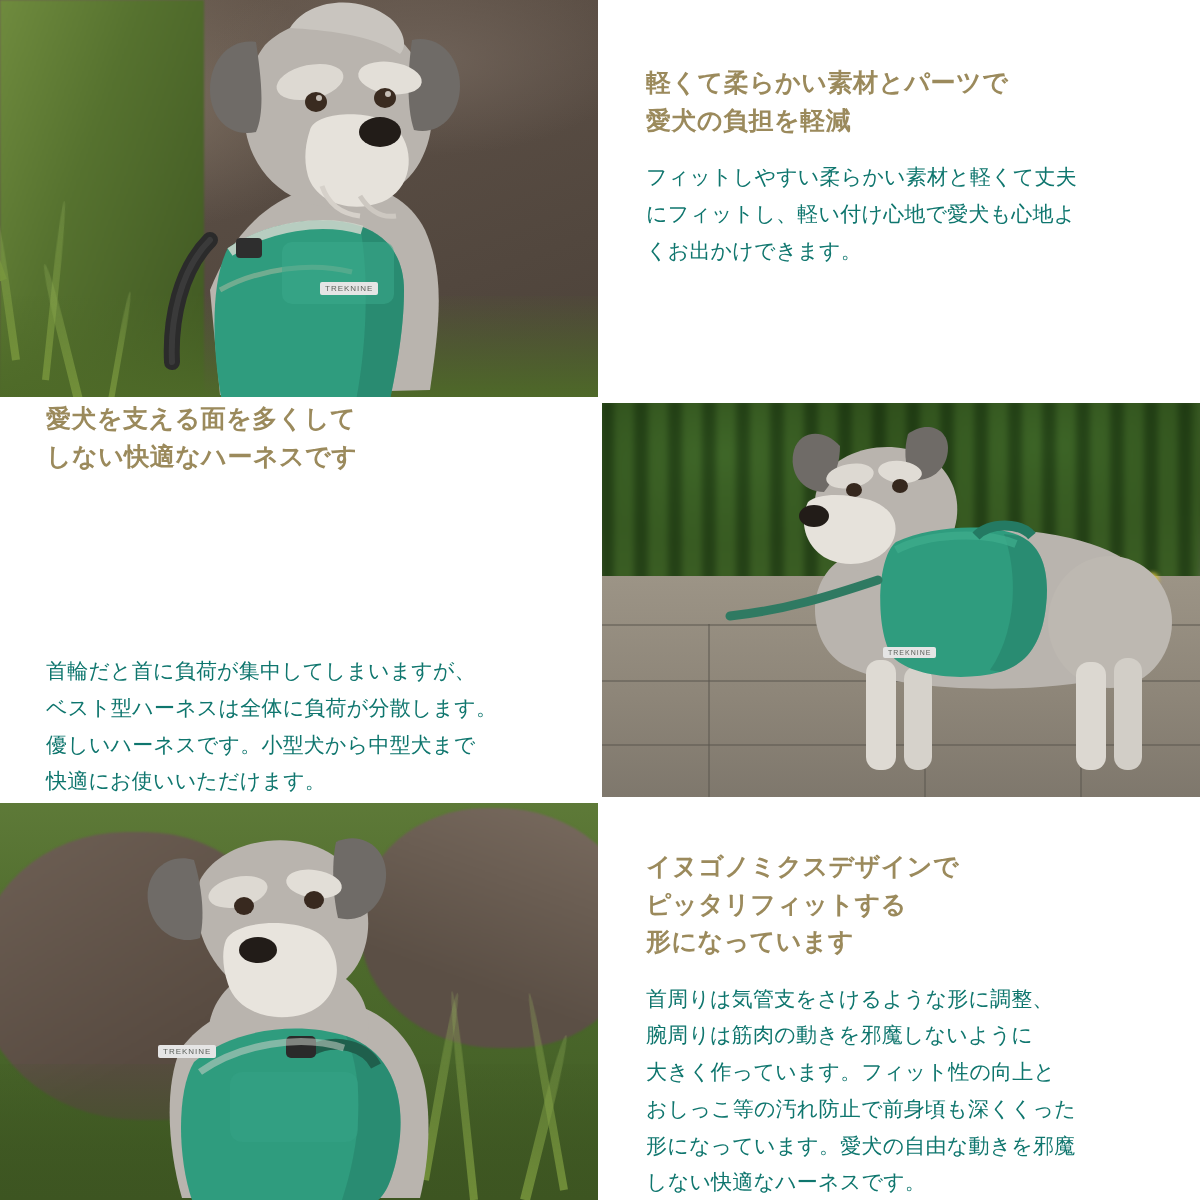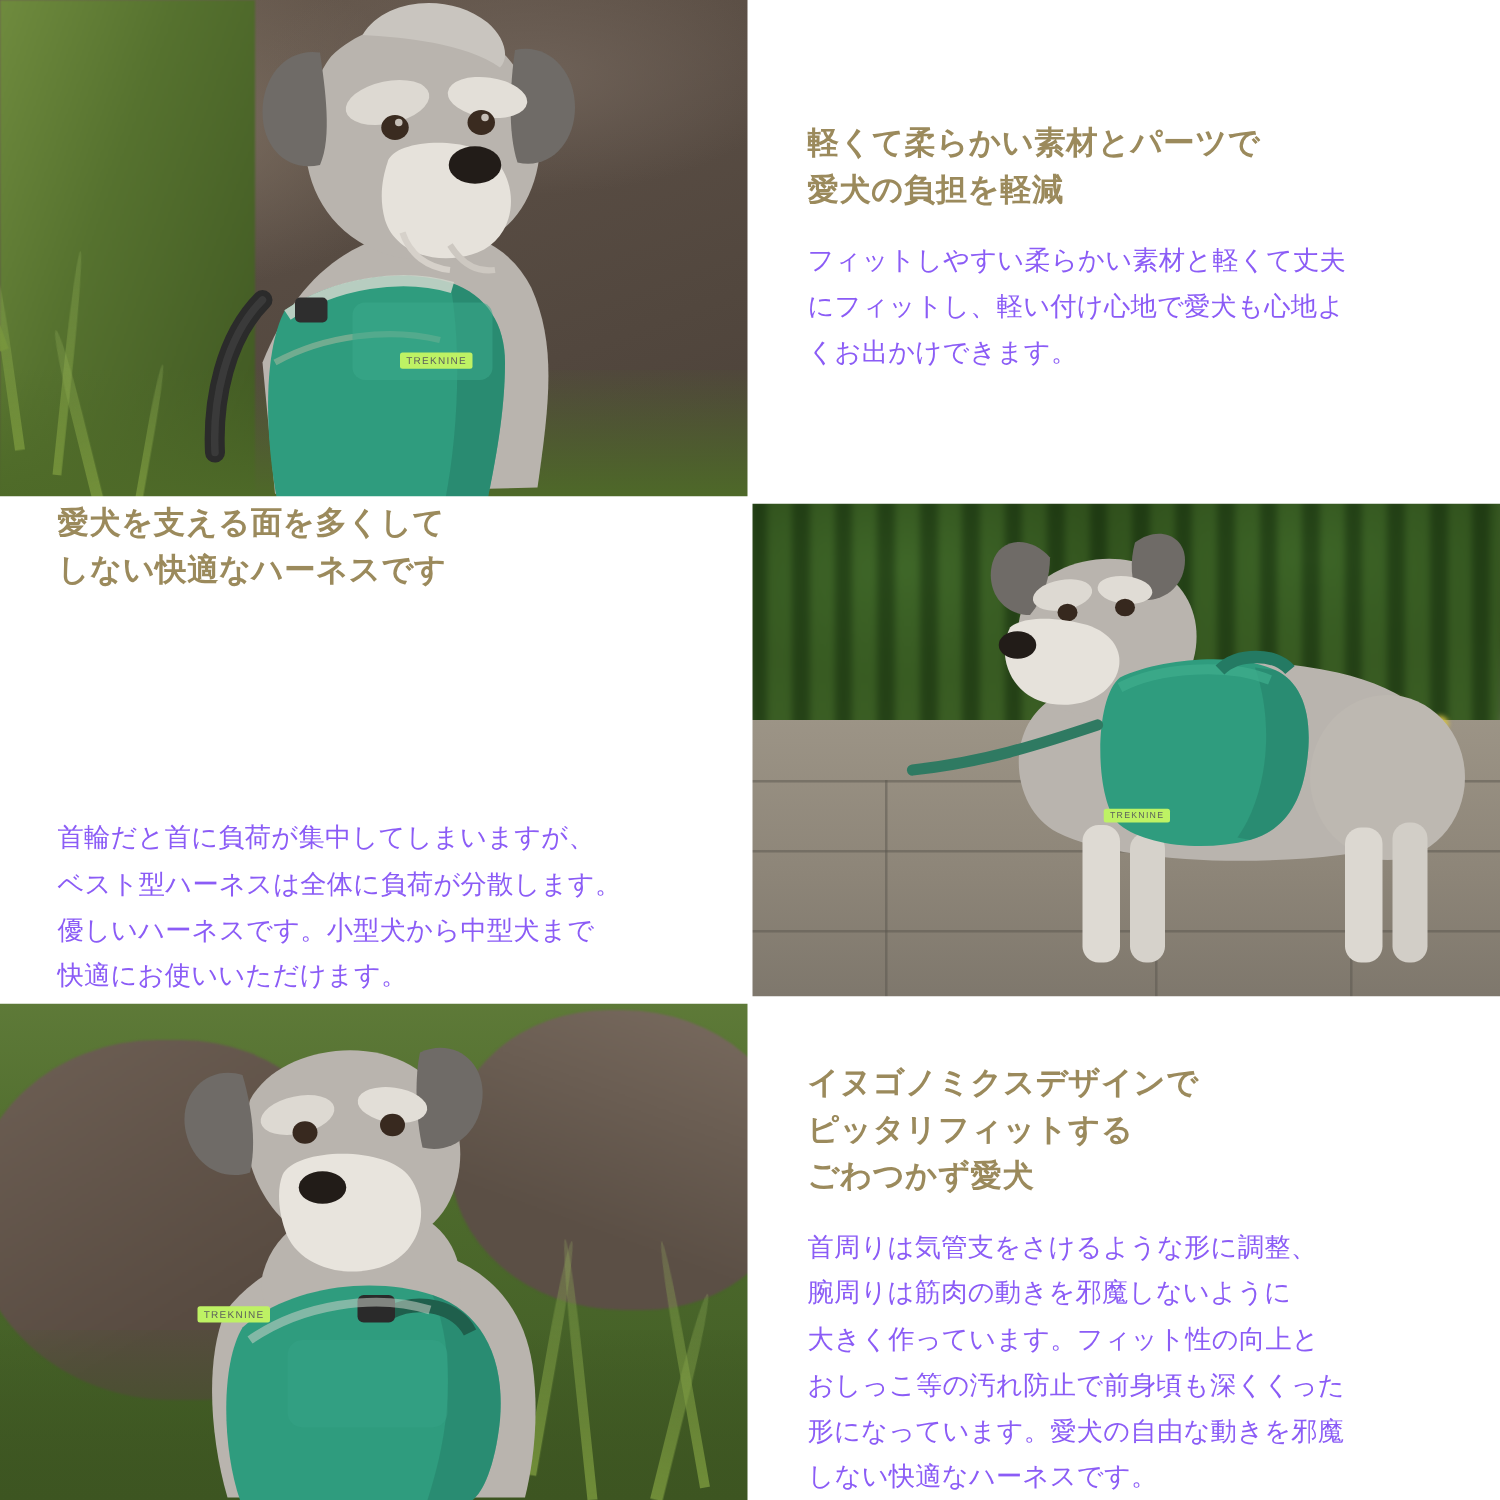--- a/index.html
+++ b/index.html
@@ -114,55 +114,55 @@
     position: absolute;
   }
   .fur-lt { fill: #b9b4ae; }
   .fur-dk { fill: #6f6b67; }
 
   .harness-green { fill: #2f9c7e; }
   .harness-green-dk { fill: #247a63; }
 
   .tag {
     position: absolute;
-    background: #bef264;
+    background: #e5e5e5;
     color: #5d625c;
     font-size: 8px;
     letter-spacing: 1px;
     padding: 2px 5px;
     border-radius: 2px;
     font-family: "Liberation Sans", sans-serif;
     text-align: center;
   }
 
   
   .text-cell {
     background: #ffffff;
     display: flex;
     flex-direction: column;
     justify-content: space-between;
     padding: 0 46px 0 46px;
     box-sizing: border-box;
   }
   .text-cell.pad-top {
     justify-content: flex-start;
-    padding-top: 96px;
+    padding-top: 64px;
   }
   .heading {
     color: #9b8a5c;
     font-size: 25px;
     line-height: 1.5;
     font-weight: bold;
     margin: 0 0 20px 0;
     letter-spacing: 0.5px;
     font-family: "Liberation Sans", sans-serif;
   }
   .heading .hl { display: block; }
   .body {
-    color: #8b5cf6;
+    color: #0f766e;
     font-size: 21px;
     line-height: 1.75;
     margin: 0;
     letter-spacing: 0.2px;
     font-family: "Liberation Sans", sans-serif;
   }
   .body .bl { display: block; }
 
   .divider-v, .divider-h {
     position: absolute;
@@ -352,21 +352,21 @@
       </svg>
 
       <div class="tag" style="left:158px; top:245px;">TREKNINE</div>
     </div>
   </div>
 
   <div class="cell text-cell pad-top" style="padding-top:48px;">
     <h2 class="heading">
       <span class="hl">イヌゴノミクスデザインで</span>
       <span class="hl">ピッタリフィットする</span>
-      <span class="hl">ごわつかず愛犬</span>
+      <span class="hl">形になっています</span>
     </h2>
     <p class="body">
       <span class="bl">首周りは気管支をさけるような形に調整、</span>
       <span class="bl">腕周りは筋肉の動きを邪魔しないように</span>
       <span class="bl">大きく作っています。フィット性の向上と</span>
       <span class="bl">おしっこ等の汚れ防止で前身頃も深くくった</span>
       <span class="bl">形になっています。愛犬の自由な動きを邪魔</span>
       <span class="bl">しない快適なハーネスです。</span>
     </p>
   </div>

